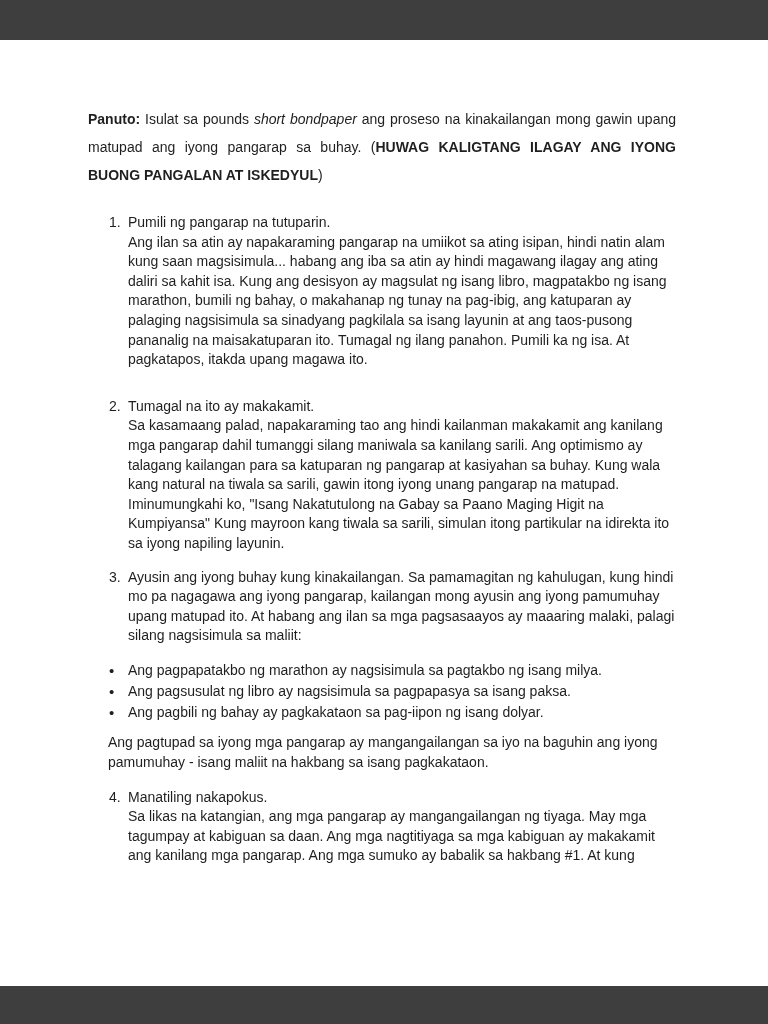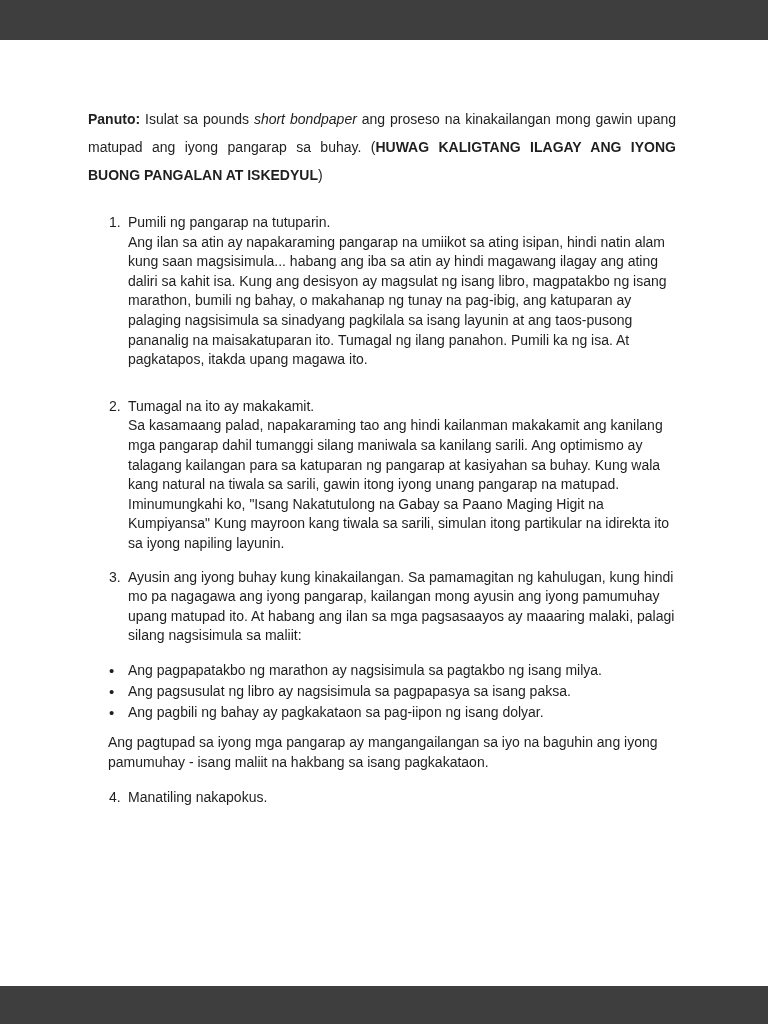--- a/index.html
+++ b/index.html
@@ -95,18 +95,19 @@
       <li>Ang pagpapatakbo ng marathon ay nagsisimula sa pagtakbo ng isang milya.</li>
       <li>Ang pagsusulat ng libro ay nagsisimula sa pagpapasya sa isang paksa.</li>
       <li>Ang pagbili ng bahay ay pagkakataon sa pag-iipon ng isang dolyar.</li>
     </ul>
 
     <p class="interlude">Ang pagtupad sa iyong mga pangarap ay mangangailangan sa iyo na baguhin ang iyong pamumuhay - isang maliit na hakbang sa isang pagkakataon.</p>
 
     <div class="step m-step4">
       <span class="num">4.</span>
       <div>Manatiling nakapokus.</div>
+      <div>Sa likas na katangian, ang mga pangarap ay mangangailangan ng tiyaga. May mga tagumpay at kabiguan sa daan. Ang mga nagtitiyaga sa mga kabiguan ay makakamit ang kanilang mga pangarap. Ang mga sumuko ay babalik sa hakbang #1. At kung</div>
     </div>
 
   </div>
 </div>
 
 <div class="viewer-bar bottom"></div>
 
 </body></html>

